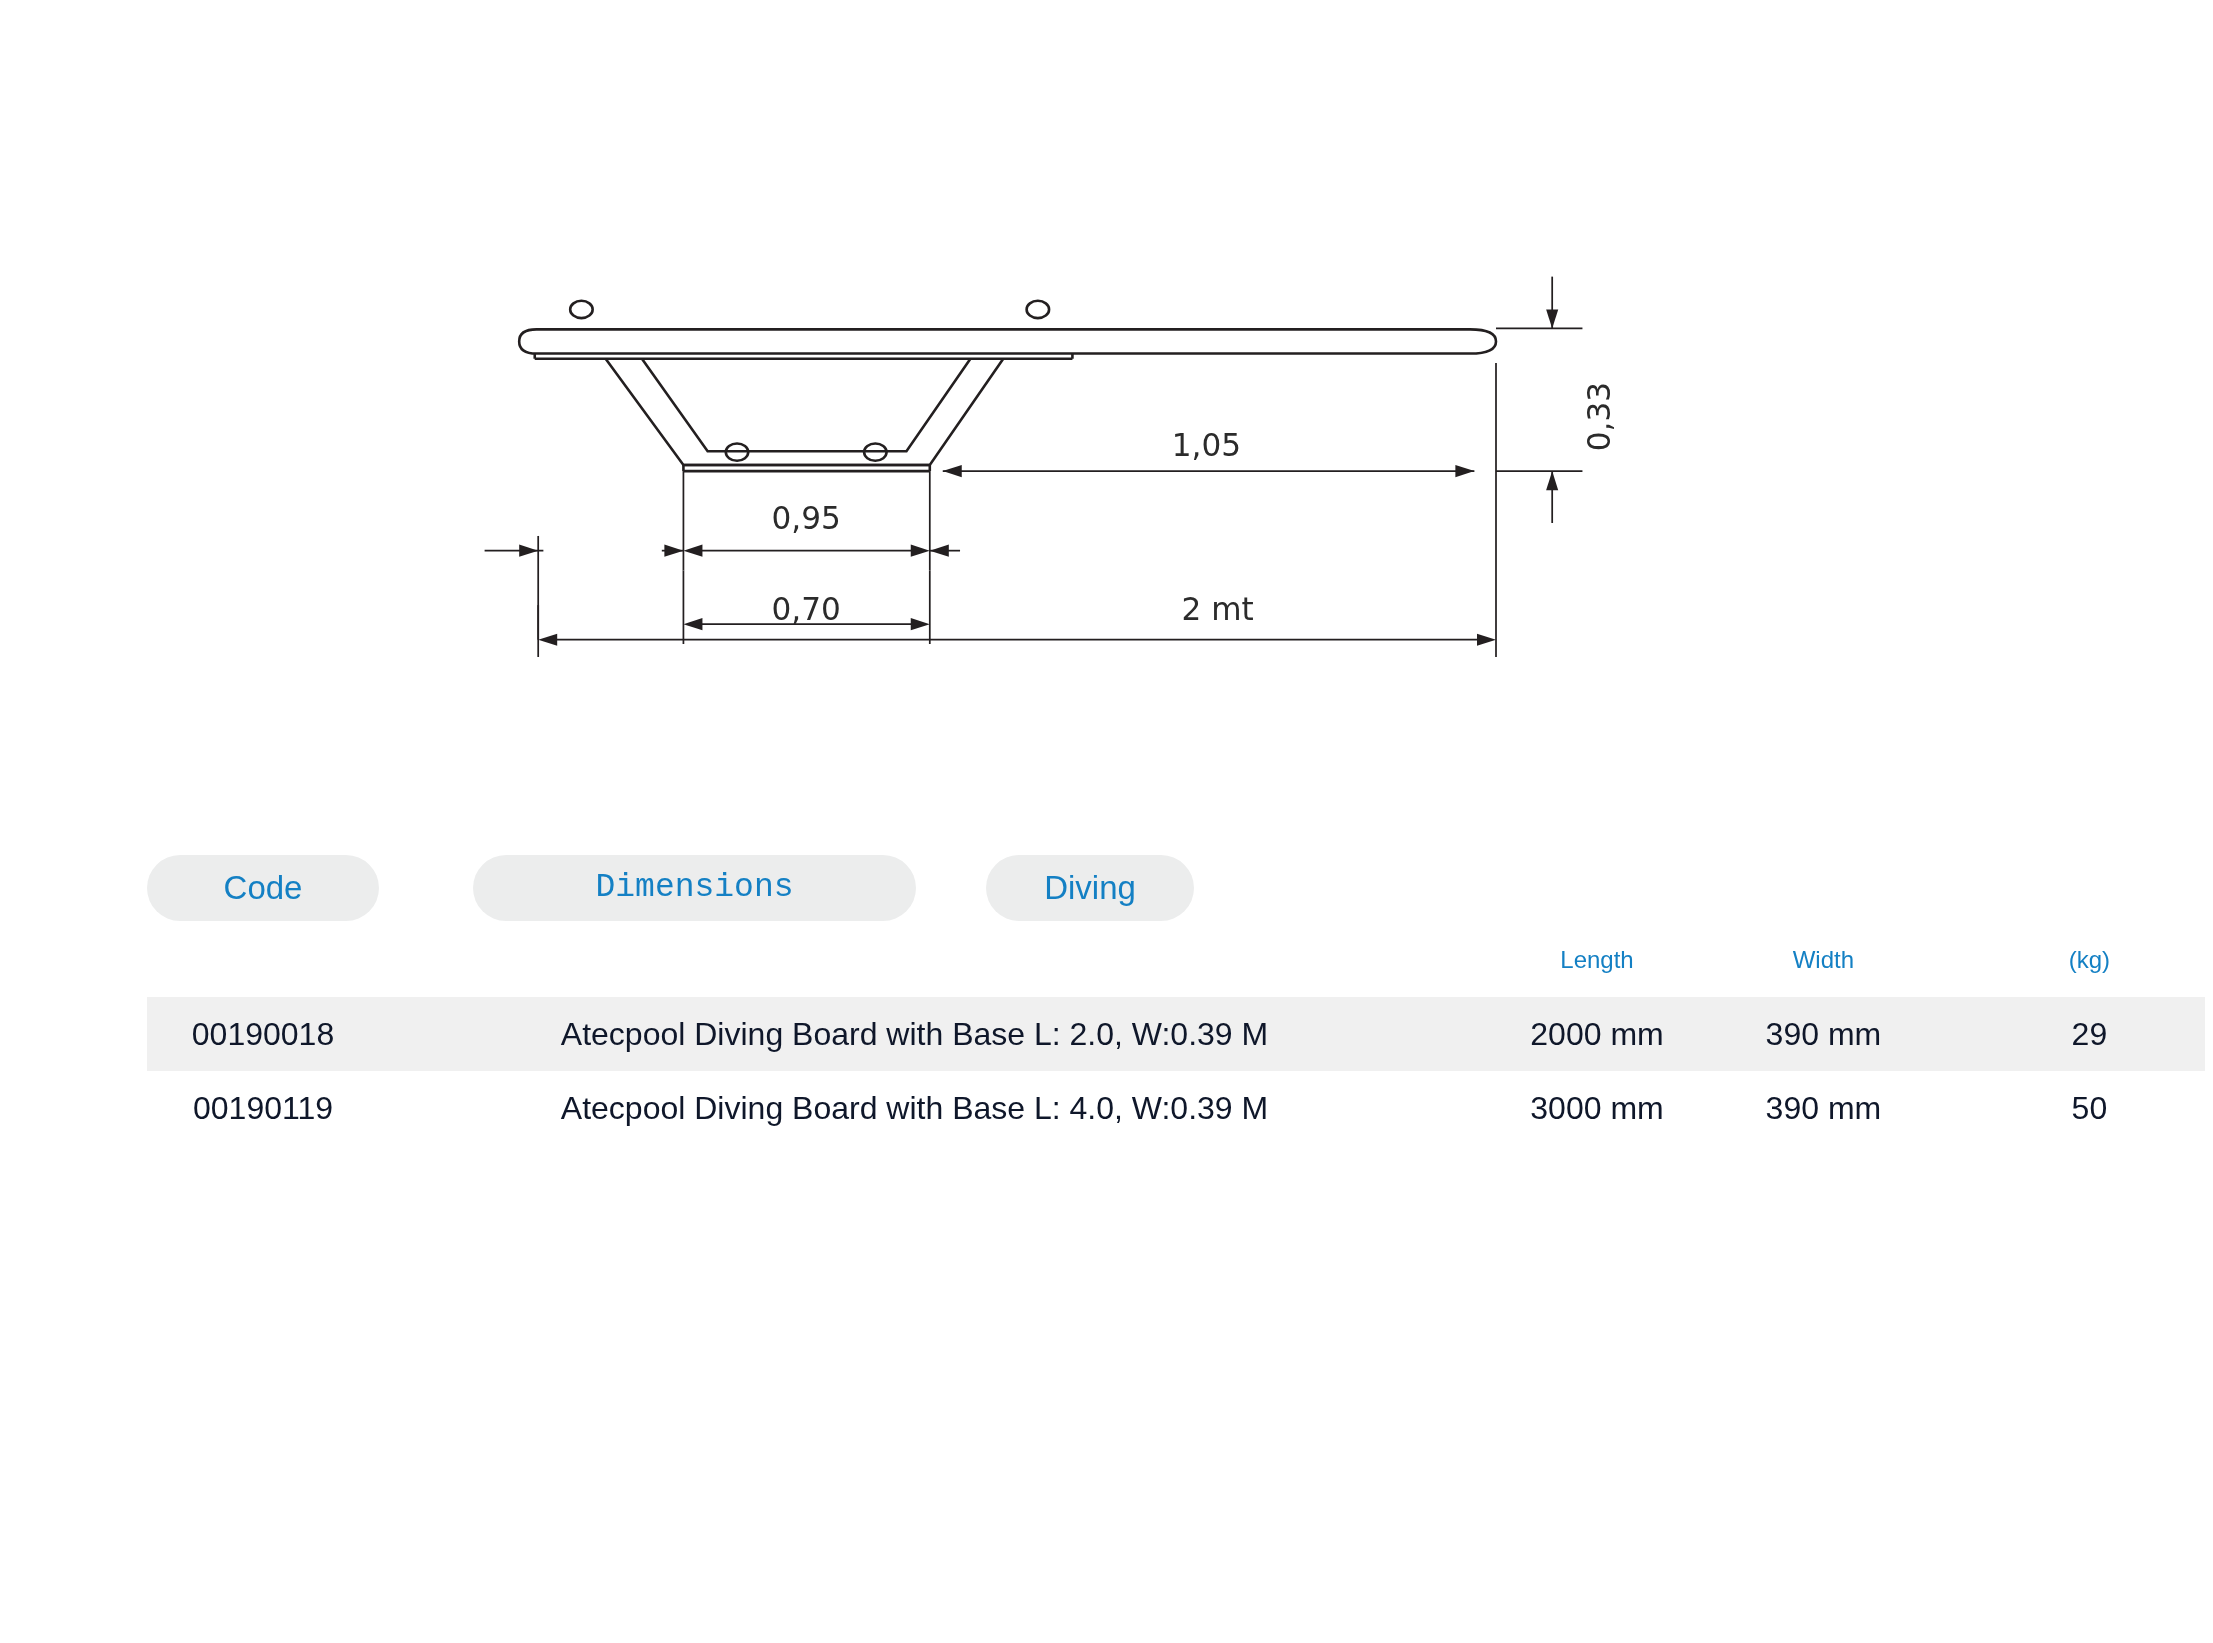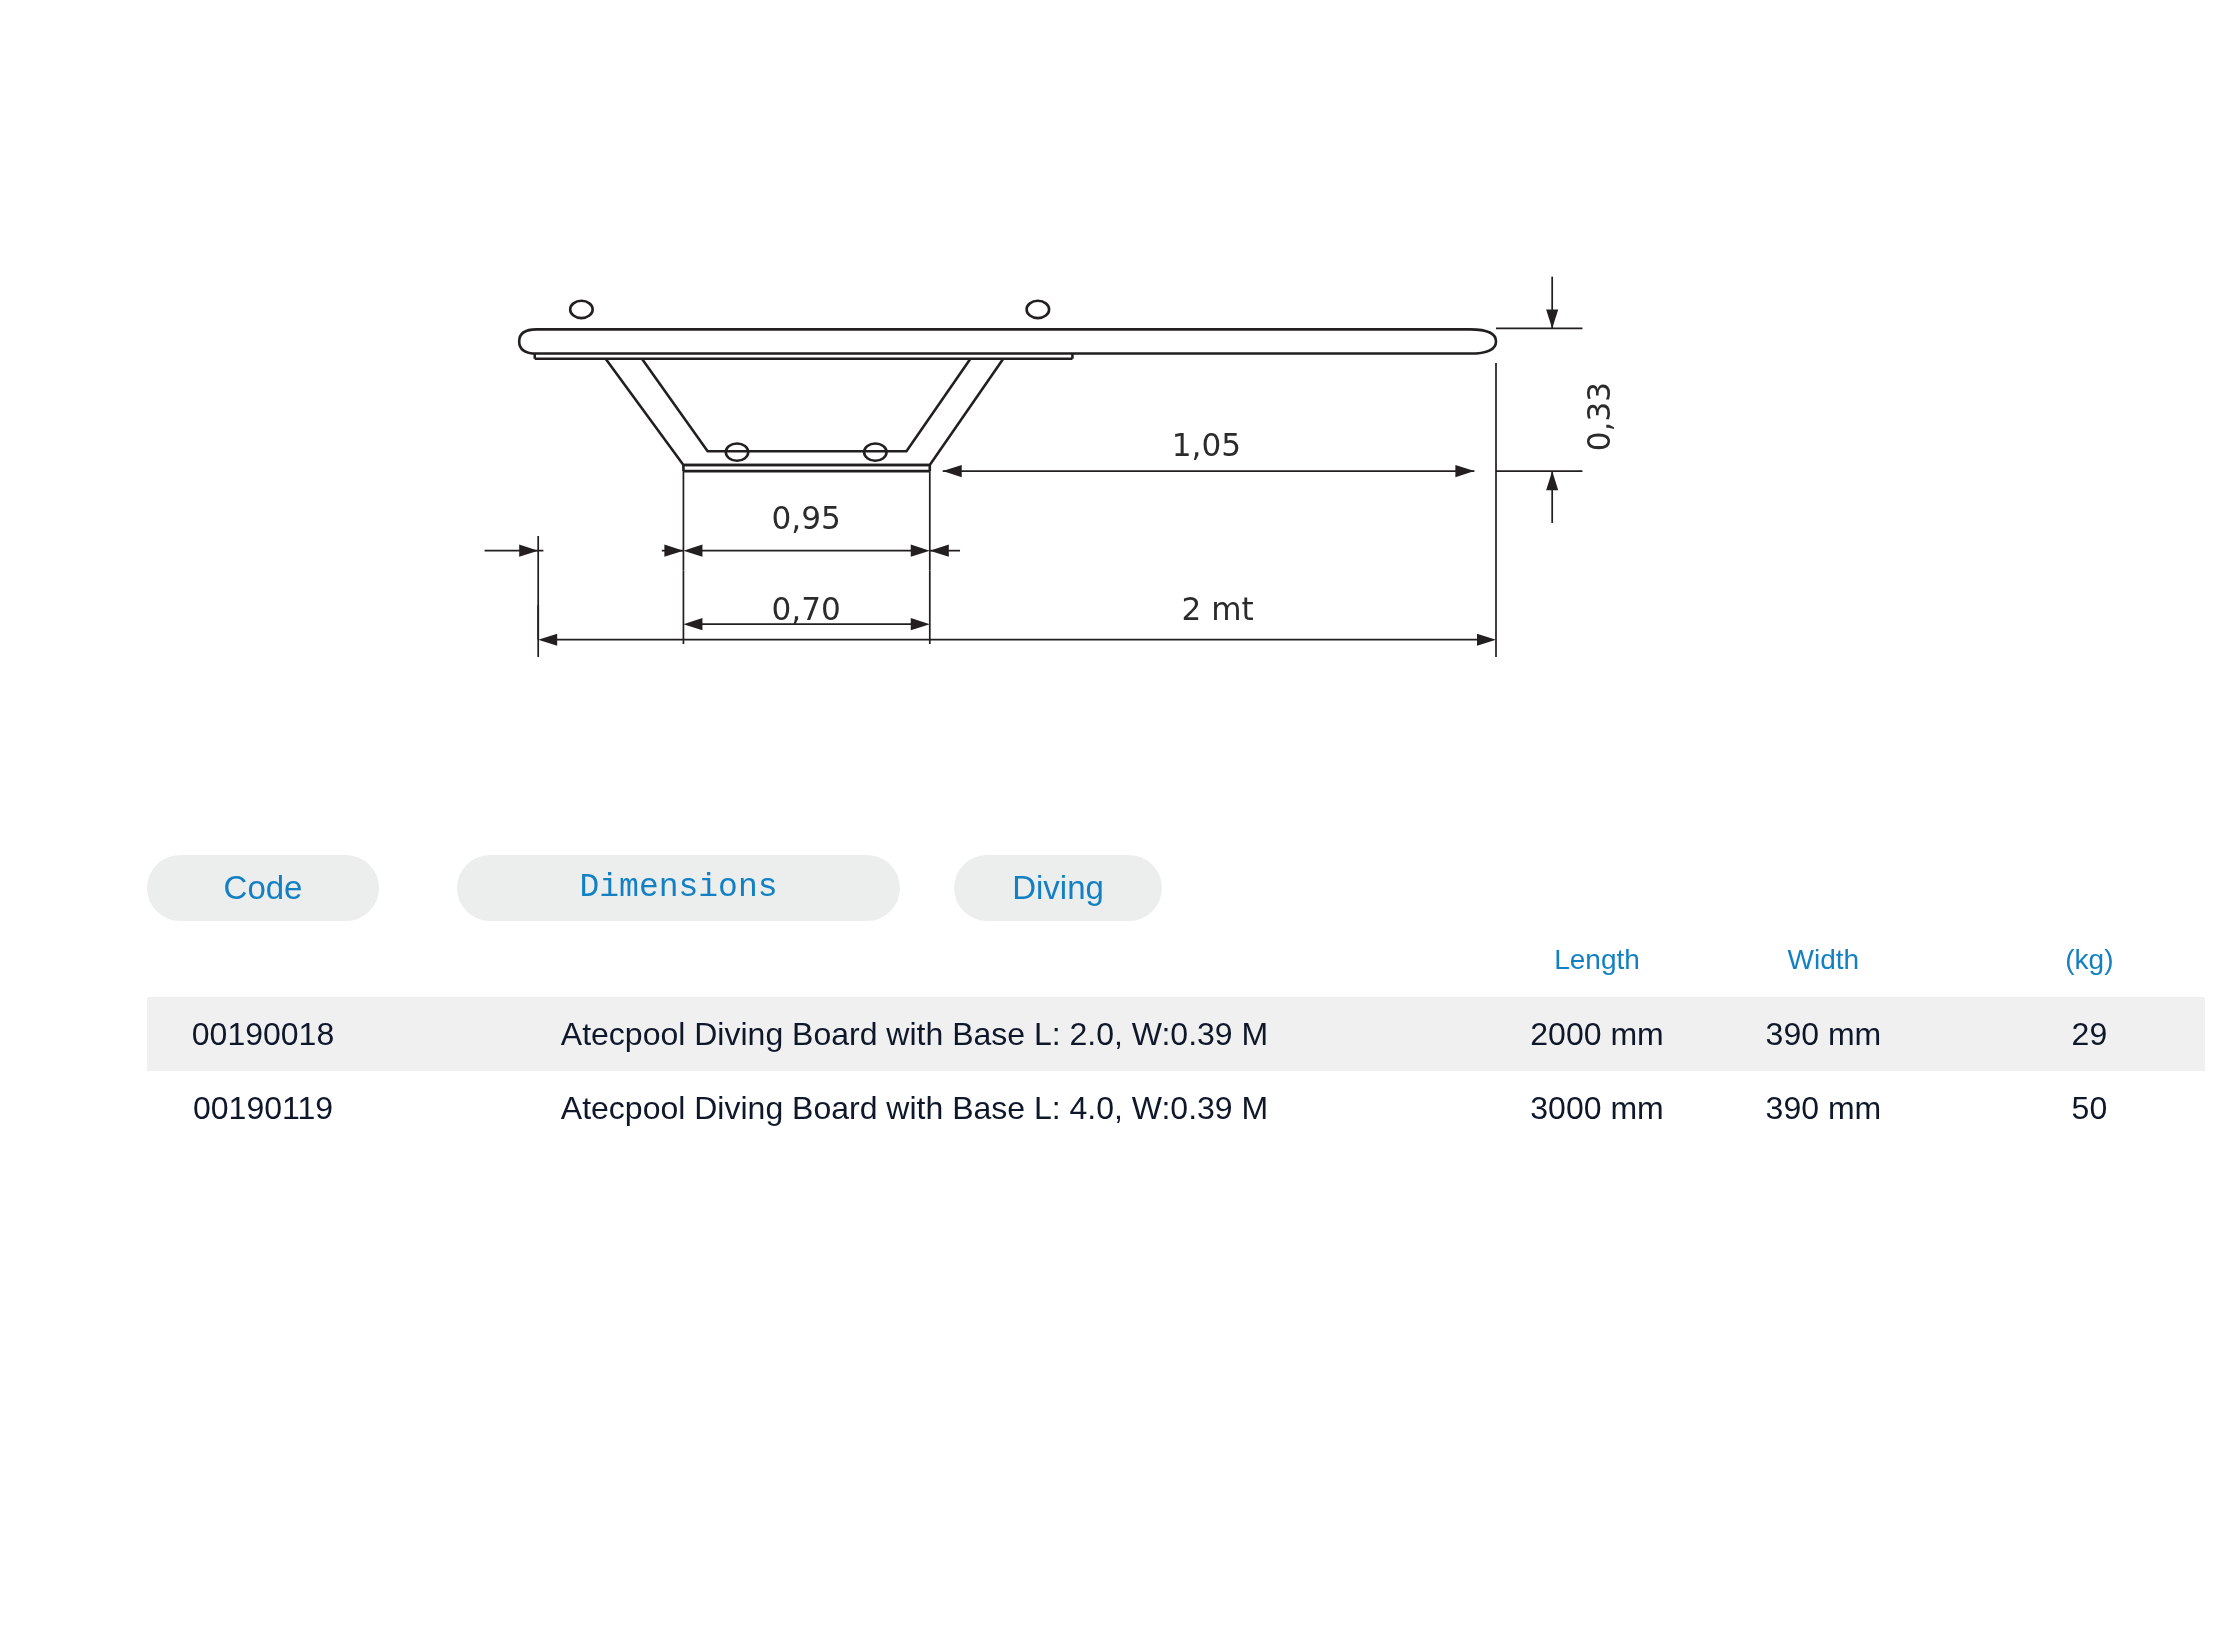--- a/index.html
+++ b/index.html
@@ -33,20 +33,21 @@
     position: absolute;
     left: 147px;
     top: 852px;
     width: 2058px;
   }
 
   .head-row {
     display: flex;
     align-items: center;
     height: 71px;
+    gap: 16px;
   }
   .head-pill {
     background: #eceded;
     border-radius: 38px;
     height: 66px;
     display: flex;
     align-items: center;
     justify-content: center;
     color: #1480c4;
     font-size: 33px;
@@ -55,21 +56,21 @@
   .col-code   { width: 232px; }
   .col-desc   { width: 993px; margin-left: 39px; }
   .col-dims   { width: 443px; margin-left: 78px; font-family: Liberation Mono, monospace; }
   .col-weight { width: 208px; margin-left: 54px; }
 
   .subhead-row {
     display: flex;
     align-items: center;
     height: 74px;
     color: #1480c4;
-    font-size: 28px;
+    font-size: 24px;
   }
   .sub-code   { width: 232px; }
   .sub-desc   { width: 993px; margin-left: 39px; }
   .sub-length { width: 216px; margin-left: 78px; text-align: center; }
   .sub-width  { width: 216px; margin-left: 10.4px; text-align: center; }
   .sub-weight { width: 208px; margin-left: 54px; text-align: center; }
 
   .data-row {
     display: flex;
     align-items: center;

